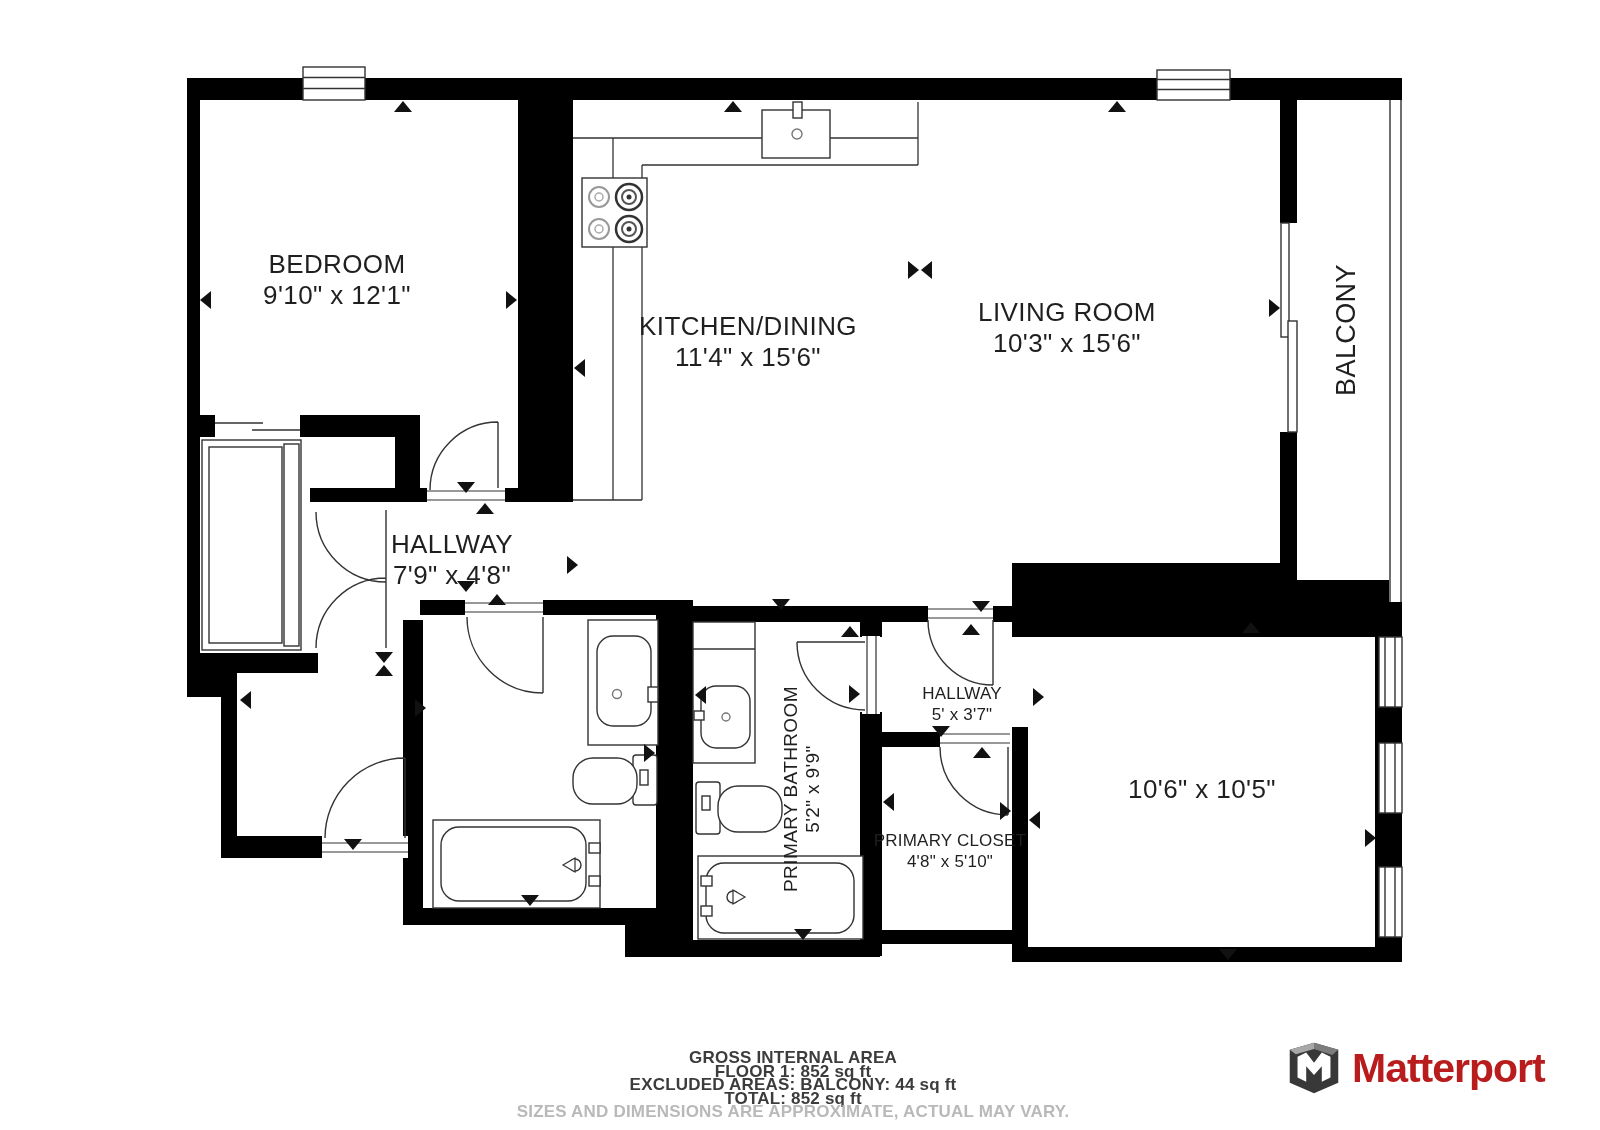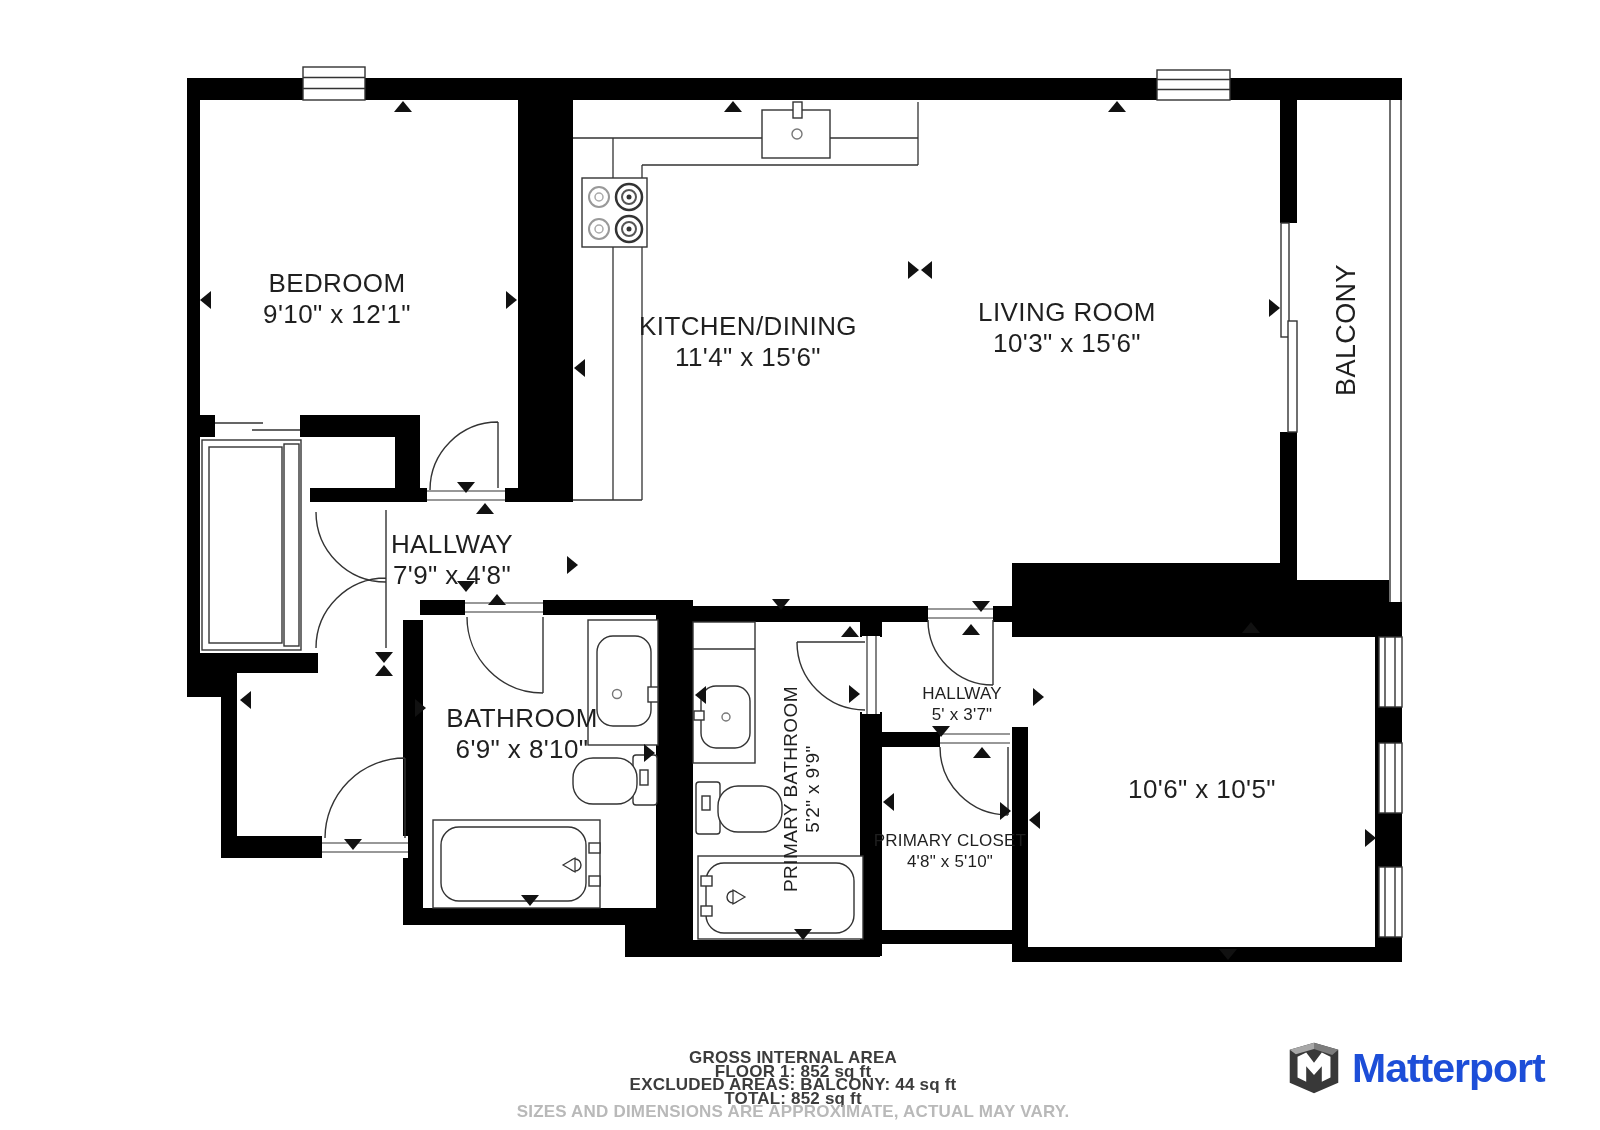--- a/index.html
+++ b/index.html
@@ -8,21 +8,21 @@
   .plan-svg{position:absolute;left:0;top:0;}
   .room-label{position:absolute;transform:translate(-50%,-50%);text-align:center;color:#1f1f1f;
               font-size:26px;line-height:31px;white-space:nowrap;letter-spacing:.4px;}
   .room-label.small{font-size:17px;line-height:21px;letter-spacing:.2px;}
   .room-label.vsmall{font-size:19px;line-height:22px;}
   .room-label.vertical{transform:translate(-50%,-50%) rotate(-90deg);}
   .footer{position:absolute;left:793px;top:1051px;transform:translateX(-50%);text-align:center;
           font-size:17px;font-weight:700;line-height:13.5px;color:#3c3c3c;letter-spacing:.2px;white-space:nowrap;}
   .footer .disclaimer{color:#b9b9b9;}
   .logo{position:absolute;left:1286px;top:1042px;display:flex;align-items:center;gap:10px;}
-  .logo-text{font-size:41px;font-weight:700;color:#1d4ed8;letter-spacing:-1px;line-height:52px;}
+  .logo-text{font-size:41px;font-weight:700;color:#b91c1c;letter-spacing:-1px;line-height:52px;}
 </style>
 </head>
 <body>
 
 <div class="stage">
 
   <svg class="plan-svg" width="1600" height="1130" viewBox="0 0 1600 1130">
 
     <g fill="#000000" stroke="none">
 
@@ -254,42 +254,38 @@
       <polygon points="1280,308 1269,299 1269,317"></polygon>
       <polygon points="1044,697 1033,688 1033,706"></polygon>
 
       <polygon points="908,261 908,279 919,270"></polygon>
       <polygon points="932,261 932,279 921,270"></polygon>
       <polygon points="375,652 393,652 384,663"></polygon>
       <polygon points="375,676 393,676 384,665"></polygon>
     </g>
   </svg>
 
-  <div class="room-label" style="left:337px;top:299px">
+  <div class="room-label" style="left:337px;top:280px">
     <div>BEDROOM</div>
     <div>9'10" x 12'1"</div>
   </div>
   <div class="room-label" style="left:748px;top:342px">
     <div>KITCHEN/DINING</div>
     <div>11'4" x 15'6"</div>
   </div>
   <div class="room-label" style="left:1067px;top:328px">
     <div>LIVING ROOM</div>
     <div>10'3" x 15'6"</div>
   </div>
   <div class="room-label vertical" style="left:1346px;top:330px;font-size:27px">
     <div>BALCONY</div>
   </div>
   <div class="room-label" style="left:452px;top:560px">
     <div>HALLWAY</div>
     <div>7'9" x 4'8"</div>
-  </div>
-  <div class="room-label" style="left:522px;top:734px">
-    <div>BATHROOM</div>
-    <div>6'9" x 8'10"</div>
   </div>
   <div class="room-label vertical vsmall" style="left:802px;top:789px">
     <div>PRIMARY BATHROOM</div>
     <div>5'2" x 9'9"</div>
   </div>
   <div class="room-label small" style="left:962px;top:704px">
     <div>HALLWAY</div>
     <div>5' x 3'7"</div>
   </div>
   <div class="room-label small" style="left:950px;top:851px">

